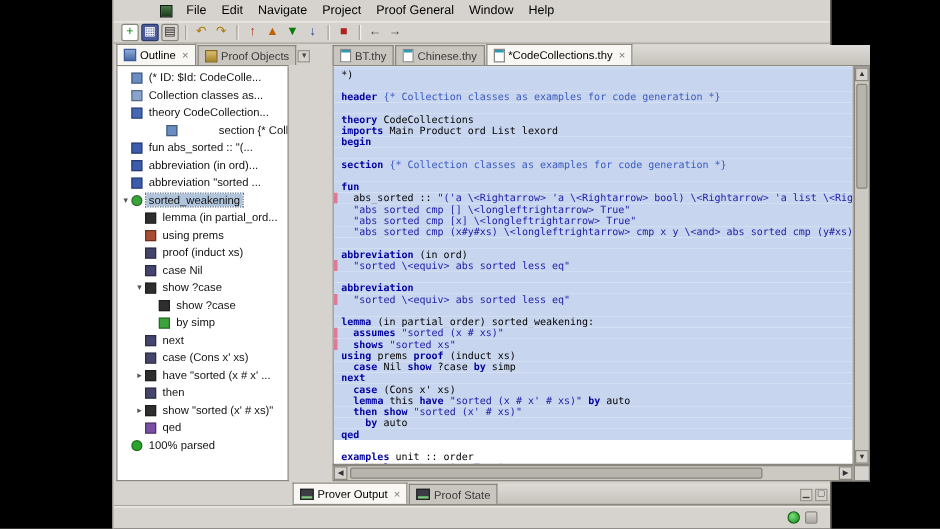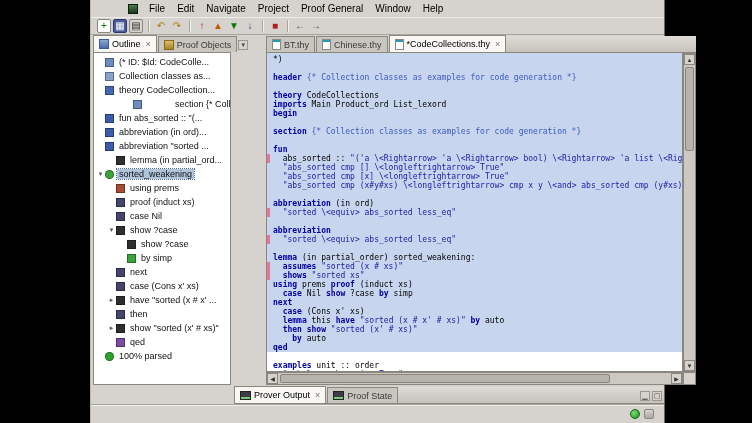--- a/index.html
+++ b/index.html
@@ -182,29 +182,29 @@
         <div class="tree-row" style="padding-left: 2px;">
           <span class="expander"></span>
           <span class="ticon ti-abbrev"></span>
           <span class="tlabel">abbreviation (in ord)...</span>
         </div>
         <div class="tree-row" style="padding-left: 2px;">
           <span class="expander"></span>
           <span class="ticon ti-abbrev"></span>
           <span class="tlabel">abbreviation "sorted ...</span>
         </div>
-        <div class="tree-row" style="padding-left: 13px;">
-          <span class="expander"></span>
-          <span class="ticon ti-lemma"></span>
-          <span class="tlabel">lemma (in partial_ord...</span>
-        </div>
         <div class="tree-row sel" style="padding-left: 2px;">
           <span class="expander">▾</span>
           <span class="ticon ti-lemma-group"></span>
           <span class="tlabel">sorted_weakening</span>
+        </div>
+        <div class="tree-row" style="padding-left: 13px;">
+          <span class="expander"></span>
+          <span class="ticon ti-lemma"></span>
+          <span class="tlabel">lemma (in partial_ord...</span>
         </div>
         <div class="tree-row" style="padding-left: 13px; align-items: center;">
           <span class="expander"></span>
           <span class="ticon ti-using"></span>
           <span class="tlabel">using prems</span>
         </div>
         <div class="tree-row" style="padding-left: 13px;">
           <span class="expander"></span>
           <span class="ticon ti-proof"></span>
           <span class="tlabel">proof (induct xs)</span>

